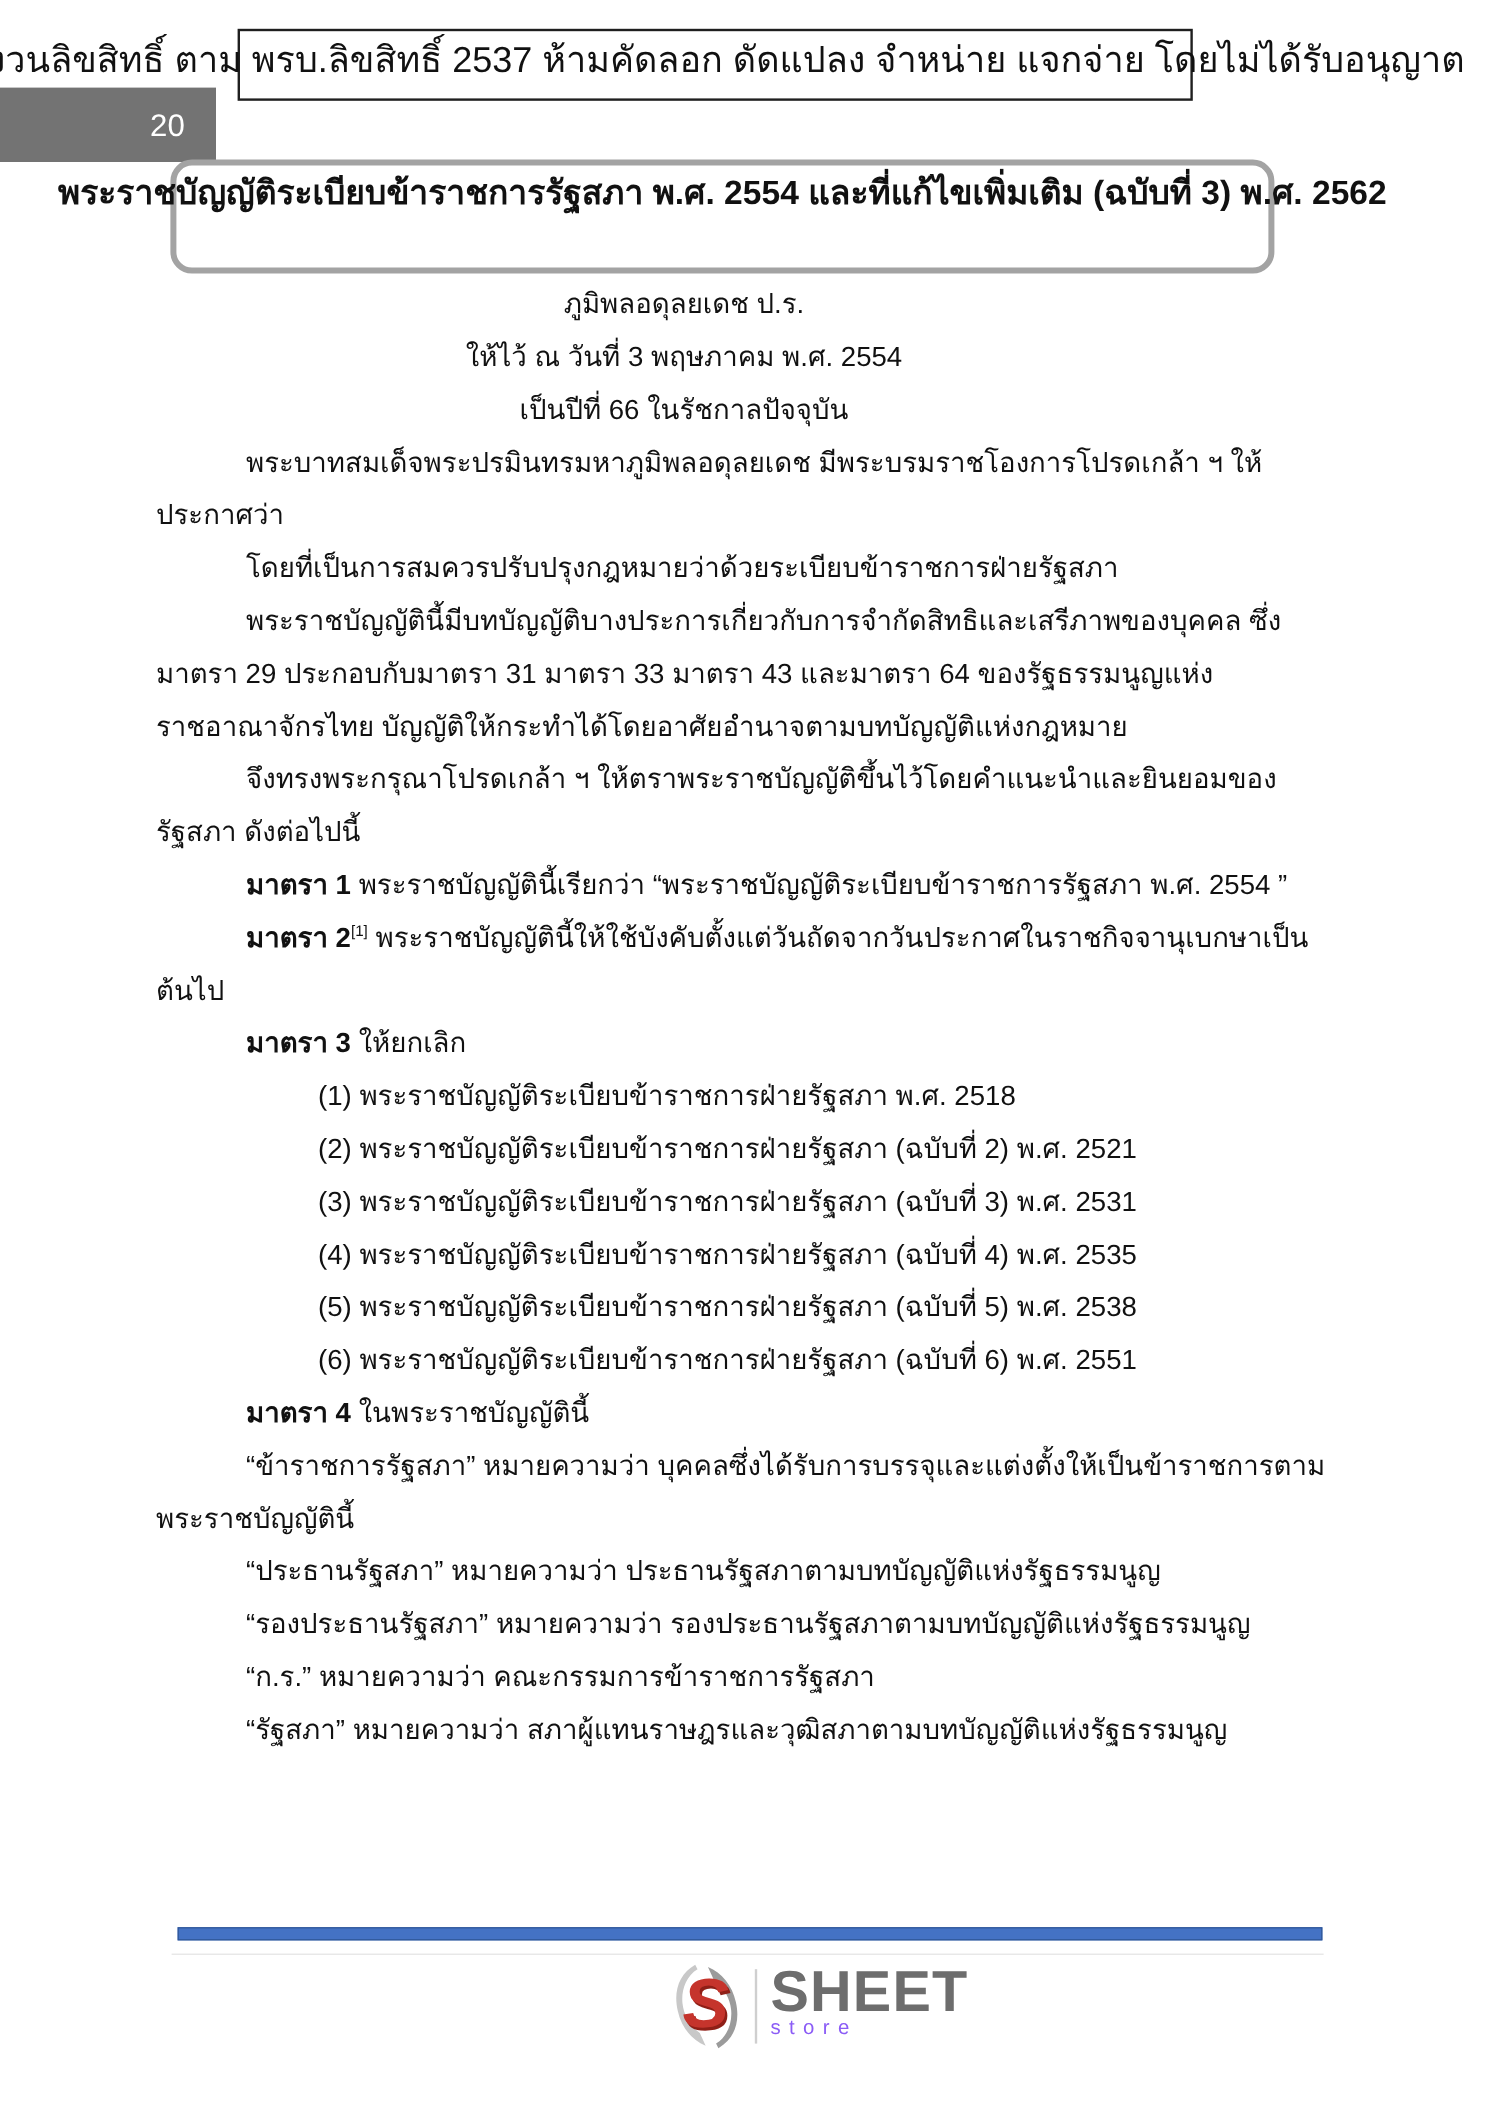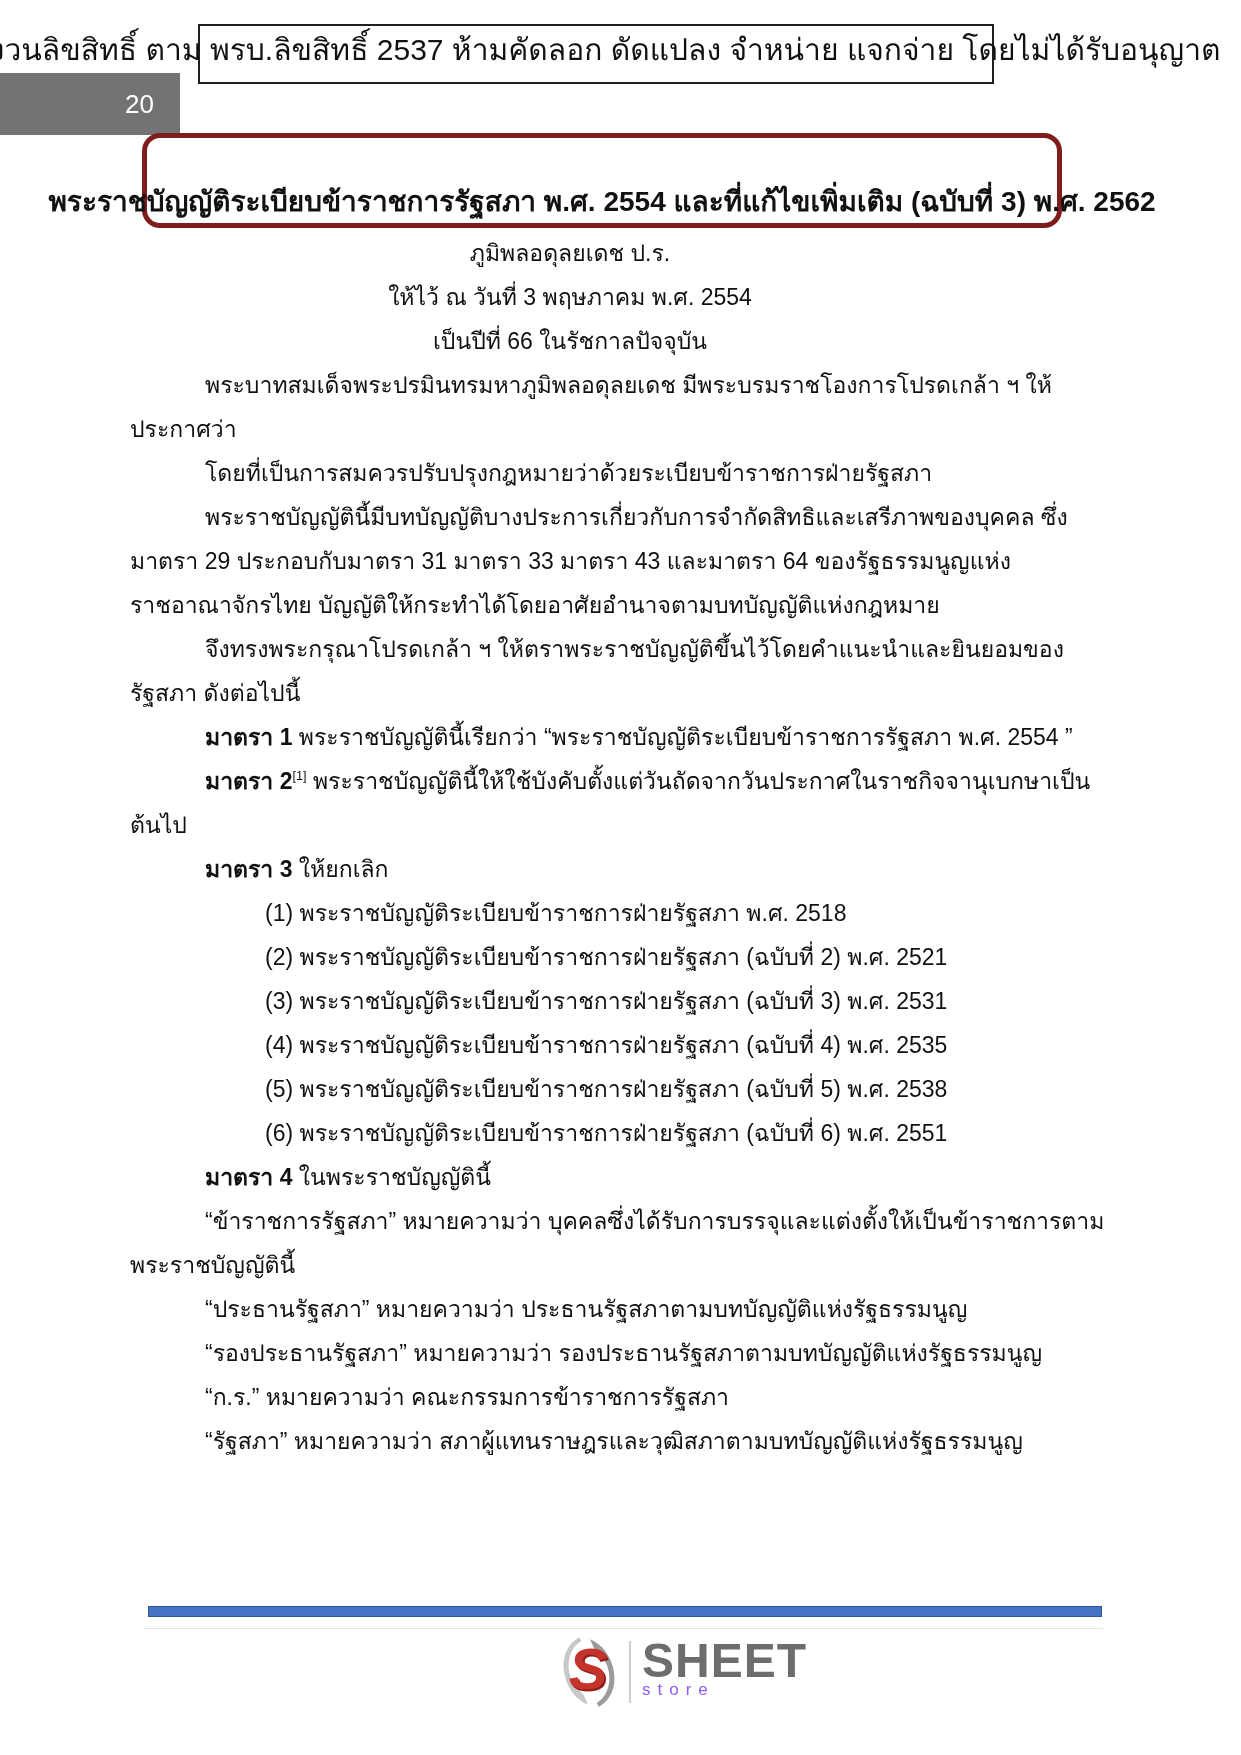--- a/index.html
+++ b/index.html
@@ -22,22 +22,22 @@
   }
   .copyright-box{
     position:absolute;left:198px;top:24px;width:796px;height:60px;
     border:2px solid #1f1f1f;background:#fff;box-sizing:border-box;
     display:flex;align-items:flex-start;justify-content:center;
     font-size:30px;white-space:nowrap;
   }
   
   .title-box{
     position:absolute;left:142px;top:133px;width:920px;height:95px;
-    border:5px solid #7f1d1d;border-radius:18px;box-sizing:border-box;
-    display:flex;align-items:flex-end;justify-content:center;
+    border:5px solid #a3a3a3;border-radius:18px;box-sizing:border-box;
+    display:flex;align-items:flex-start;justify-content:center;
     font-size:28px;font-weight:bold;white-space:nowrap;
     background:#fff;
   }
   
   .body-text{
     position:absolute;left:130px;top:231px;width:930px;
     font-size:23px;line-height:44px;
   }
   .line{white-space:nowrap;height:44px;}
   .line.center{text-align:center;margin-right:50px;}

